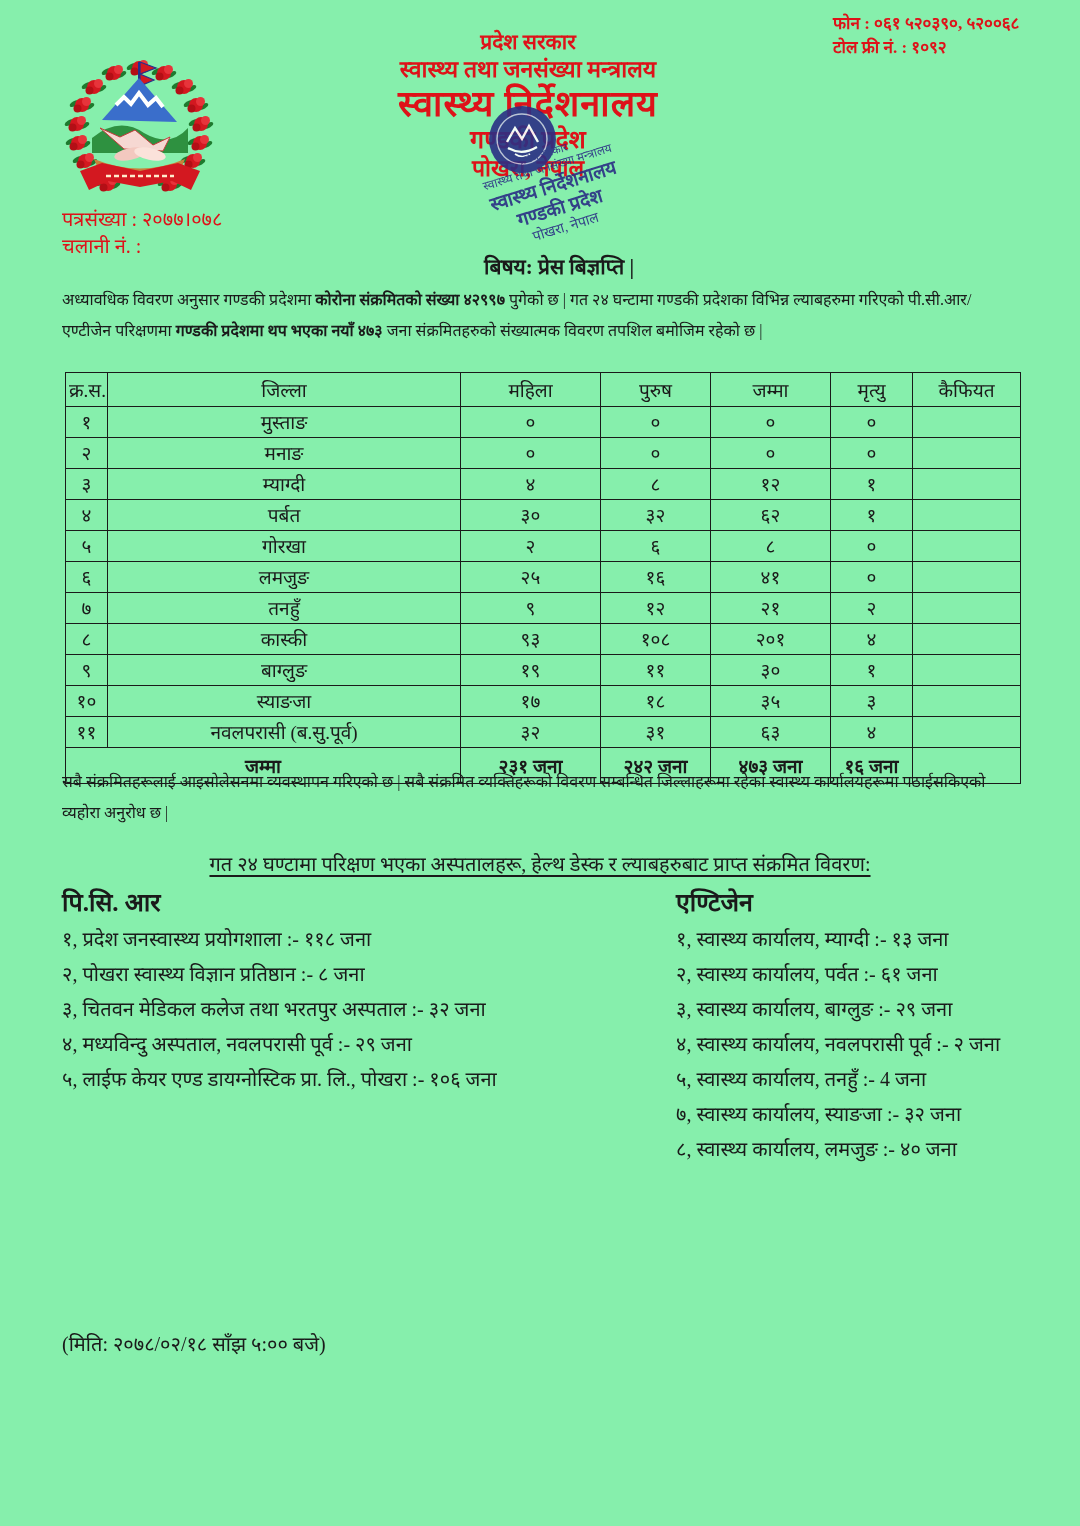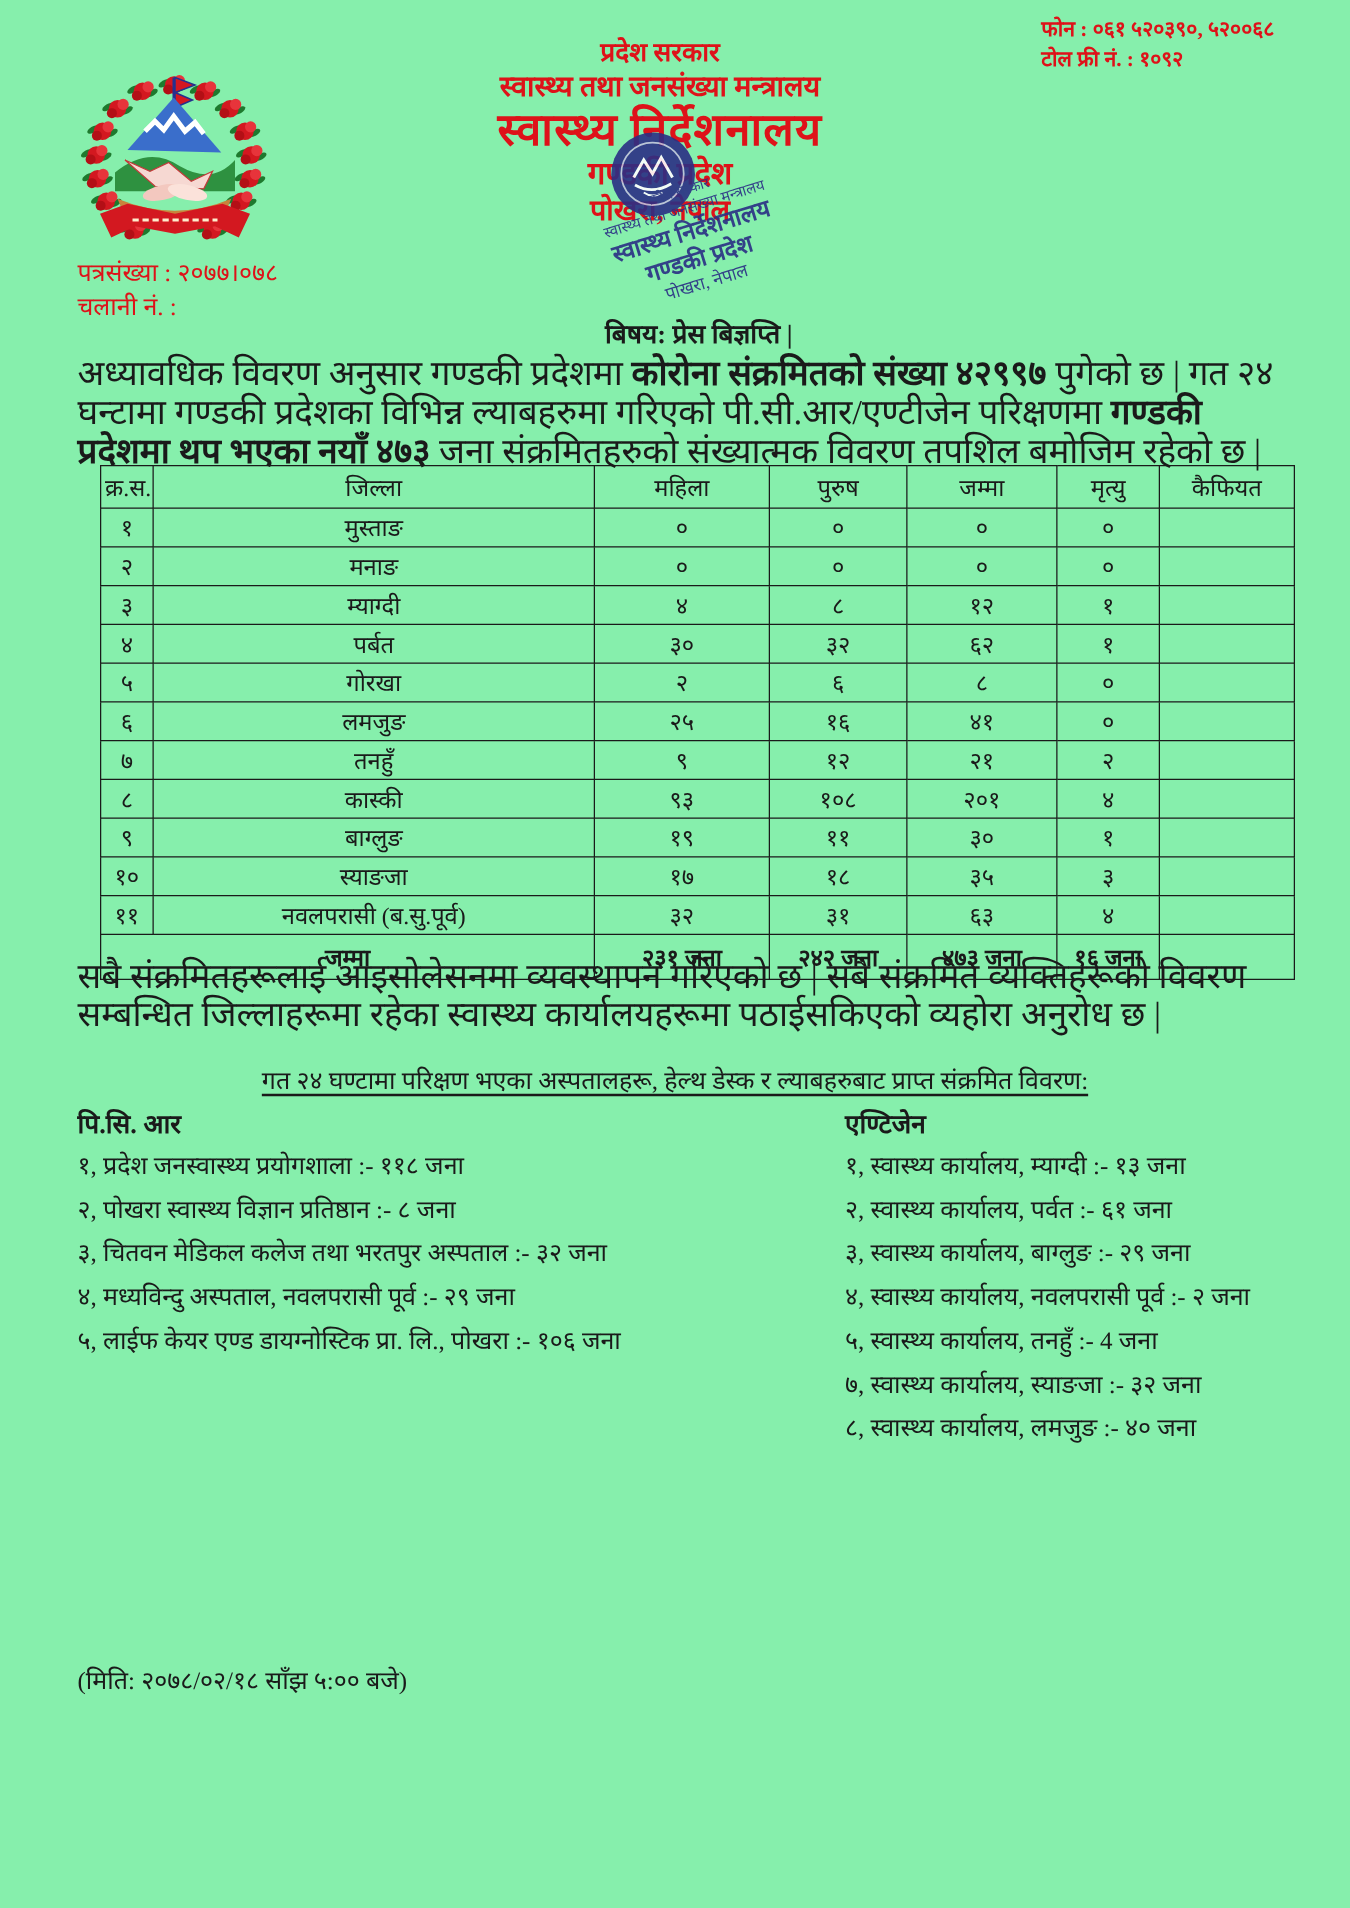--- a/index.html
+++ b/index.html
@@ -40,40 +40,40 @@
   .st-2{font-size:12px;line-height:15px;}
   .st-3{font-size:19px;line-height:23px;font-weight:bold;}
   .st-4{font-size:19px;line-height:23px;font-weight:bold;}
   .st-5{font-size:14px;line-height:18px;}
 
   
   .refblock{position:absolute;left:62px;top:206px;color:var(--red);font-size:20px;line-height:27px;}
 
   .subject{position:absolute;left:0;top:252px;width:1080px;text-align:center;font-weight:bold;font-size:21px;margin-left:19px;}
 
-  .para{position:absolute;left:62px;width:958px;font-size:28px;line-height:31px;}
+  .para{position:absolute;left:62px;width:958px;font-size:16px;line-height:31px;}
   .intro{top:284px;}
   .note{top:766px;}
   .b{font-weight:bold;}
 
   
   table.data{position:absolute;left:65px;top:372px;width:955px;border-collapse:collapse;
-    font-size:19px;table-layout:fixed;margin-left:15px;}
+    font-size:19px;table-layout:fixed;}
   table.data th,table.data td{border:1.7px solid #1a1a1a;text-align:center;padding:2px 3px;
     height:30px;overflow:hidden;white-space:nowrap;}
   table.data thead th{height:34px;font-weight:normal;}
   table.data .total-body td{font-weight:bold;height:36px;}
 
   .detail-heading{position:absolute;left:0;top:850px;width:1080px;text-align:center;
     font-size:20px;text-decoration:underline;text-underline-offset:4px;}
 
   .col{position:absolute;top:884px;font-size:20px;}
   .col-pcr{left:62px;width:575px;}
   .col-antigen{left:676px;width:425px;}
-  .col h3{font-size:21px;font-weight:bold;margin-bottom:9px;}
+  .col h3{font-size:25px;font-weight:bold;margin-bottom:9px;}
   .col ul{list-style:none;}
   .col li{line-height:24px;margin-bottom:11px;}
 
   .sig-block{position:absolute;left:560px;top:1196px;width:470px;text-align:center;font-size:20px;}
   .sig-svg{display:block;margin:0 auto -4px auto;}
   .sig-name{line-height:28px;}
   .sig-title{line-height:30px;}
   .sig-role{line-height:30px;}
 
   .footer-date{position:absolute;left:62px;top:1330px;font-size:20px;}

